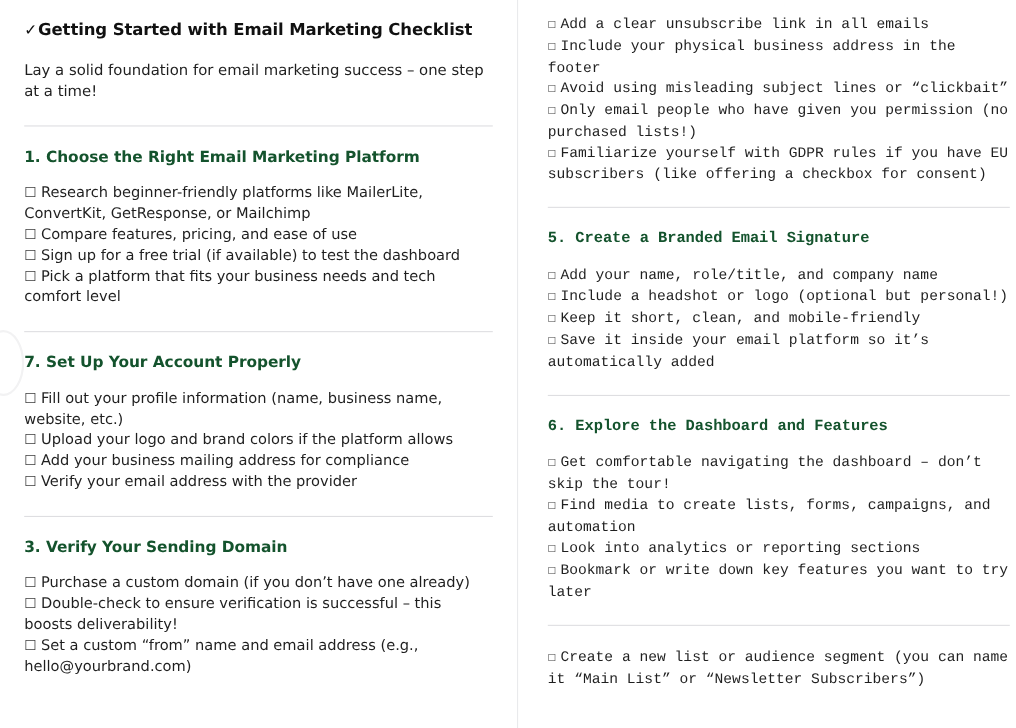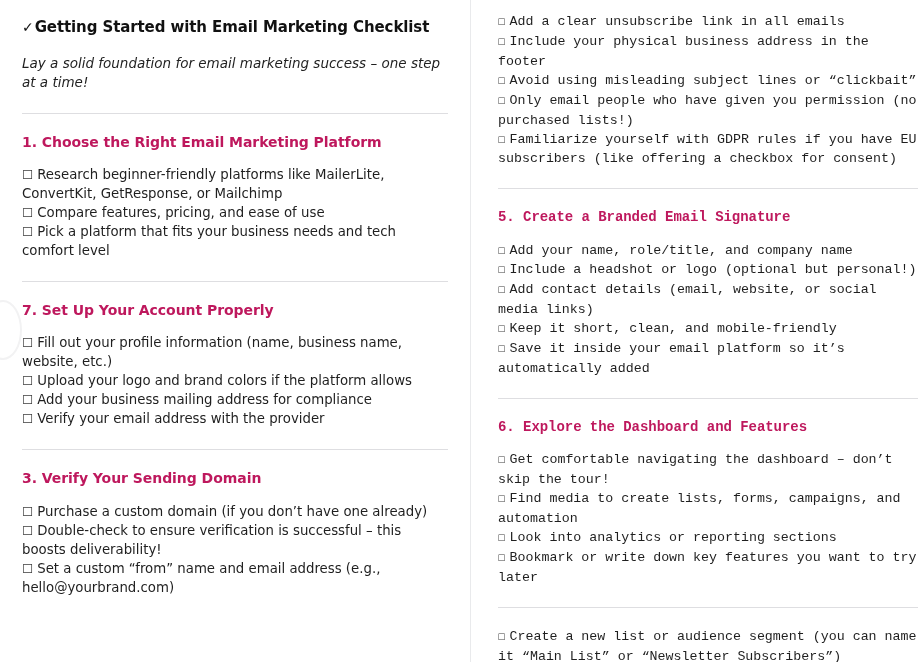--- a/index.html
+++ b/index.html
@@ -64,21 +64,20 @@
     line-height: 1.25;
     color: #111111;
   }
   .check-glyph {
     font-weight: normal;
     font-size: 14px;
     margin-right: 1px;
   }
 
   .doc-subtitle {
-    font-style: italic;
     font-size: 13.5px;
     line-height: 1.42;
     margin: 17px 0 0 0;
     color: #1f1f1f;
     max-width: 424px;
   }
 
   hr.section-rule {
     border: 0;
     border-top: 1px solid #dedee1;
@@ -90,21 +89,21 @@
   }
 
   .section {
     margin-top: 19px;
   }
   .section-heading {
     font-size: 14px;
     font-weight: bold;
     line-height: 1.3;
     margin: 0 0 0 0;
-    color: #be185d;
+    color: #14532d;
     letter-spacing: -0.05px;
   }
   .item-list {
     list-style: none;
     margin: 14px 0 0 0;
     padding: 0;
   }
   .item {
     font-size: 13.3px;
     line-height: 1.43;
@@ -138,20 +137,21 @@
 
     <p class="doc-subtitle">Lay a solid foundation for email marketing success – one step at a time!</p>
 
     <hr class="section-rule">
 
     <div class="section">
       <h2 class="section-heading">1. Choose the Right Email Marketing Platform</h2>
       <ul class="item-list">
         <li class="item"><span class="box-glyph">☐</span><span>Research beginner-friendly platforms like MailerLite, ConvertKit, GetResponse, or Mailchimp</span></li>
         <li class="item"><span class="box-glyph">☐</span><span>Compare features, pricing, and ease of use</span></li>
+        <li class="item"><span class="box-glyph">☐</span><span>Sign up for a free trial (if available) to test the dashboard</span></li>
         <li class="item"><span class="box-glyph">☐</span><span>Pick a platform that fits your business needs and tech comfort level</span></li>
       </ul>
     </div>
 
     <hr class="section-rule">
 
     <div class="section">
       <h2 class="section-heading">7. Set Up Your Account Properly</h2>
       <ul class="item-list">
         <li class="item"><span class="box-glyph">☐</span><span>Fill out your profile information (name, business name, website, etc.)</span></li>
@@ -186,21 +186,20 @@
       <li class="item"><span class="box-glyph">☐</span><span>Familiarize yourself with GDPR rules if you have EU subscribers (like offering a checkbox for consent)</span></li>
     </ul>
 
     <hr class="section-rule">
 
     <div class="section">
       <h2 class="section-heading">5. Create a Branded Email Signature</h2>
       <ul class="item-list">
         <li class="item"><span class="box-glyph">☐</span><span>Add your name, role/title, and company name</span></li>
         <li class="item"><span class="box-glyph">☐</span><span>Include a headshot or logo (optional but personal!)</span></li>
-        <li class="item"><span class="box-glyph">☐</span><span>Add contact details (email, website, or social media links)</span></li>
         <li class="item"><span class="box-glyph">☐</span><span>Keep it short, clean, and mobile-friendly</span></li>
         <li class="item"><span class="box-glyph">☐</span><span>Save it inside your email platform so it’s automatically added</span></li>
       </ul>
     </div>
 
     <hr class="section-rule">
 
     <div class="section">
       <h2 class="section-heading">6. Explore the Dashboard and Features</h2>
       <ul class="item-list">

